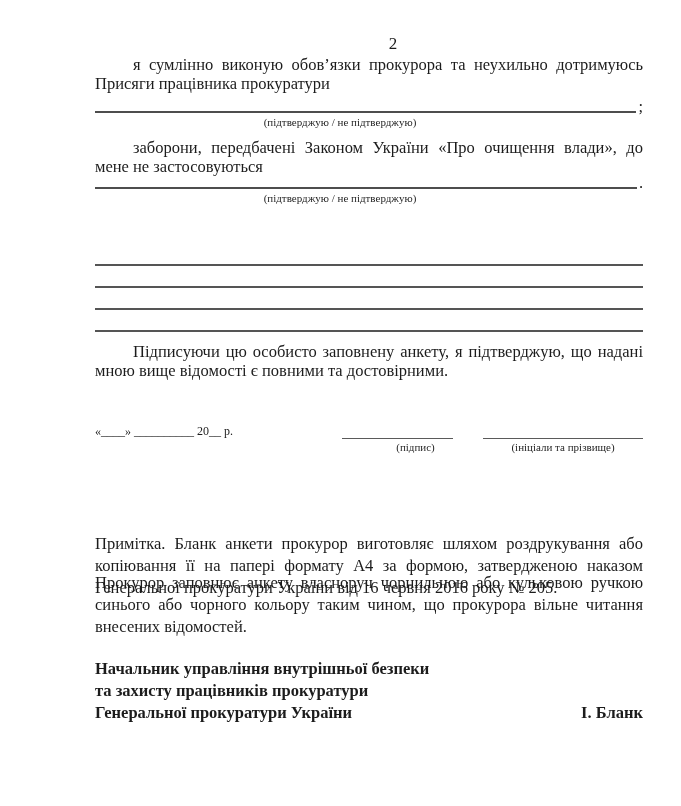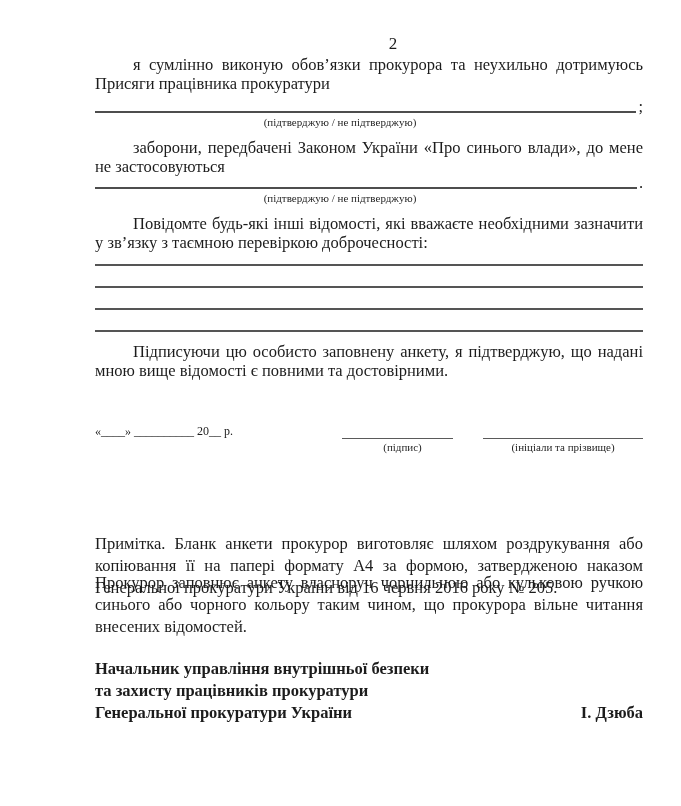--- a/index.html
+++ b/index.html
@@ -101,52 +101,51 @@
     <div class="abs page-number">2</div>
 
     <div class="abs para" style="top:55px;">я сумлінно виконую обов’язки прокурора та неухильно дотримуюсь Присяги працівника прокуратури</div>
 
     <div class="abs fill-row" style="top:95px;">
       <div class="fill-line"></div>
       <span class="fill-punct">;</span>
     </div>
     <div class="abs caption caption-offset" style="top:116px;">(підтверджую / не підтверджую)</div>
 
-    <div class="abs para" style="top:138px;">заборони, передбачені Законом України «Про синього влади», до мене не застосовуються</div>
+    <div class="abs para" style="top:138px;">заборони, передбачені Законом України «Про очищення влади», до мене не застосовуються</div>
 
     <div class="abs fill-row" style="top:171px;">
       <div class="fill-line"></div>
       <span class="fill-punct">.</span>
     </div>
     <div class="abs caption caption-offset" style="top:192px;">(підтверджую / не підтверджую)</div>
 
-    <div class="abs para" style="top:214px;">Повідомте будь-які інші відомості, які вважаєте необхідними зазначити у зв’язку з таємною перевіркою доброчесності:</div>
 
     <div class="abs" style="top:244px;">
       <div class="ruled-line"></div>
       <div class="ruled-line"></div>
       <div class="ruled-line"></div>
       <div class="ruled-line"></div>
     </div>
 
     <div class="abs para" style="top:342px;">Підписуючи цю особисто заповнену анкету, я підтверджую, що надані мною вище відомості є повними та достовірними.</div>
 
     <div class="abs date-blank" style="top:421px; width:280px;">«____» __________ 20__ р.</div>
 
     <div class="sig-line" style="position:absolute; left:247px; top:421px; width:111px;"></div>
-    <div class="caption" style="position:absolute; left:252px; top:441px; width:111px;">(підпис)</div>
+    <div class="caption" style="position:absolute; left:265px; top:441px; width:111px;">(підпис)</div>
 
     <div class="sig-line" style="position:absolute; left:388px; top:421px; width:160px;"></div>
     <div class="caption" style="position:absolute; left:388px; top:441px; width:160px;">(ініціали та прізвище)</div>
 
     <div class="abs note" style="top:497px;margin-top:36px;">Примітка. Бланк анкети прокурор виготовляє шляхом роздрукування або копіювання її на папері формату А4 за формою, затвердженою наказом Генеральної прокуратури України від 16 червня 2016 року № 205.</div>
 
     <div class="abs note" style="top:572px;">Прокурор заповнює анкету власноруч чорнильною або кульковою ручкою синього або чорного кольору таким чином, що прокурора вільне читання внесених відомостей.</div>
 
     <div class="abs signatory" style="top:658px;">
       <div>Начальник управління внутрішньої безпеки</div>
       <div>та захисту працівників прокуратури</div>
       <div>Генеральної прокуратури України</div>
     </div>
-    <div class="abs signatory-name" style="top:702px;">І. Дзюба</div>
+    <div class="abs signatory-name" style="top:702px;">І. Бланк</div>
 
   </div>
 </div>
 
 </body></html>

